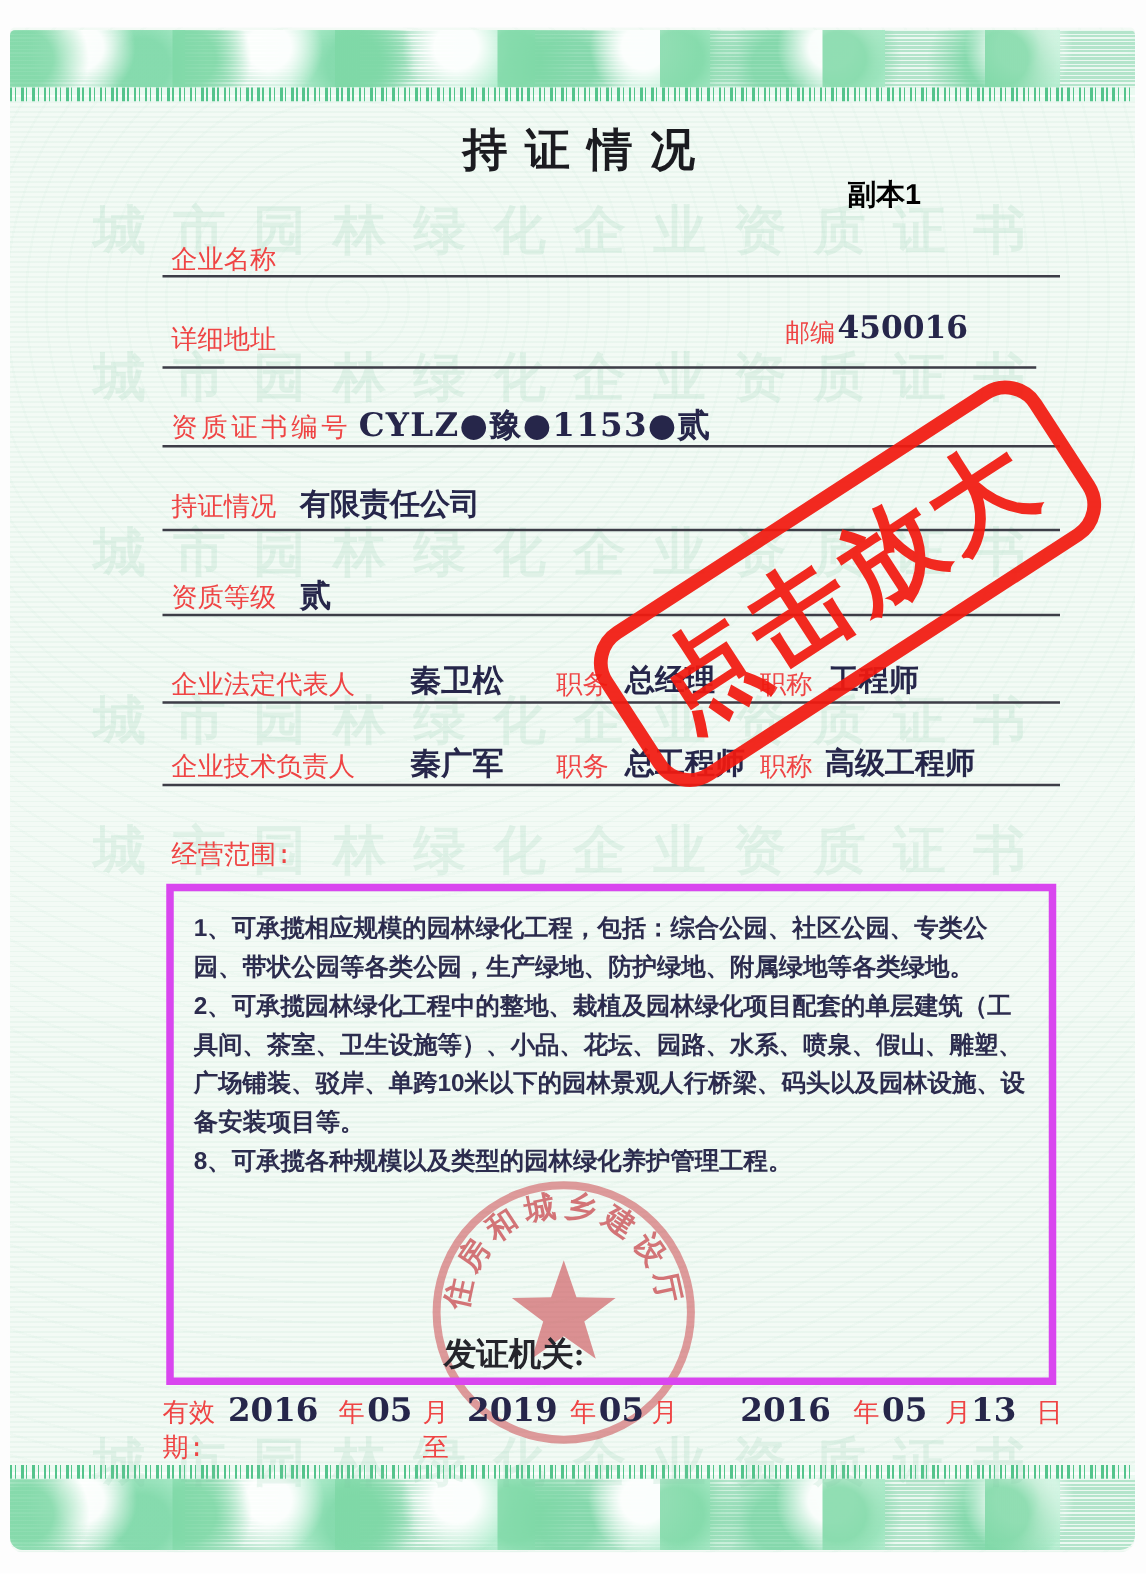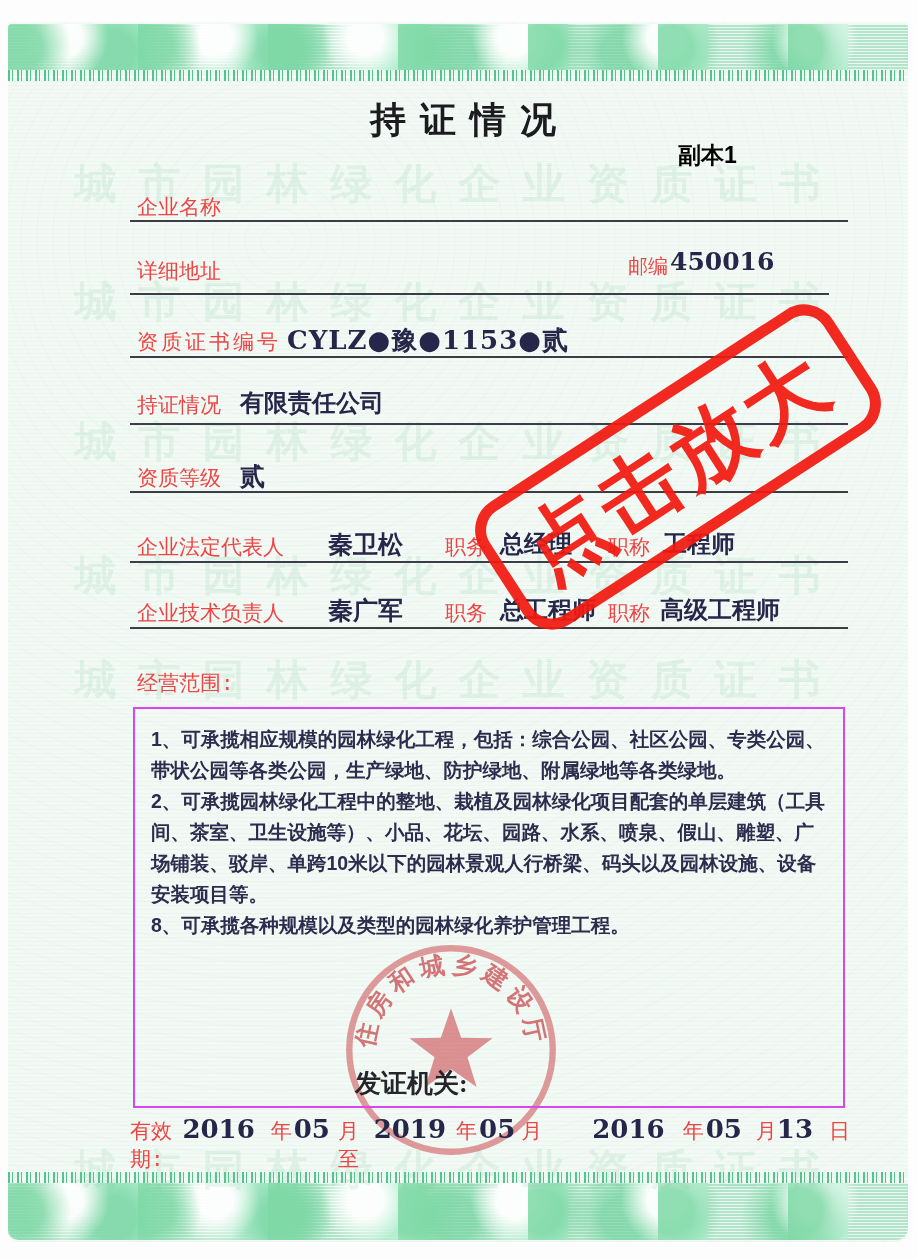--- a/index.html
+++ b/index.html
@@ -37,21 +37,21 @@
   .kai{font-family:Liberation Mono, monospace;color:#ef4444;font-size:21px;}
   .val{font-family:"Liberation Sans","DejaVu Sans",sans-serif;font-weight:700;color:#26264a;font-size:24px;}
   .num{font-family:"DejaVu Serif","Liberation Serif",serif;font-weight:700;color:#26264a;}
   .abs{position:absolute;white-space:nowrap;}
   .rule{position:absolute;height:0;border-bottom:2px solid #3d3d47;}
   .title{position:absolute;left:130px;top:96px;width:680px;text-align:center;
          font-family:"Liberation Serif","DejaVu Serif",serif;font-weight:700;
          font-size:36px;letter-spacing:14px;color:#1b1b20;}
   .copy{position:absolute;left:678px;top:99px;font-weight:700;font-size:23px;color:#000000;margin-top:41px;}
   .scope-box{position:absolute;left:133px;top:707px;width:712px;height:401px;
-             border:2px solid #d946ef;box-sizing:border-box;padding:15px 15px 0 16px;}
+             border:6px solid #d946ef;box-sizing:border-box;padding:15px 15px 0 16px;}
   .scope-box p{margin:0;font-size:19.5px;line-height:31px;font-weight:700;color:#2c2c4e;
                font-family:"Liberation Sans","DejaVu Sans",sans-serif;text-align:left;}
   .issuer{position:absolute;left:355px;top:1066px;font-family:"Liberation Serif","DejaVu Serif",serif;
           font-weight:700;font-size:26px;color:#25252b;z-index:4;}
   
   .seal{position:absolute;left:342px;top:941px;width:218px;height:218px;z-index:2;}
   
   .validity{position:absolute;left:130px;top:1114px;width:720px;display:flex;align-items:baseline;z-index:4;}
   .validity .kai{font-size:21px;}
   .validity .num{font-size:26px;}

